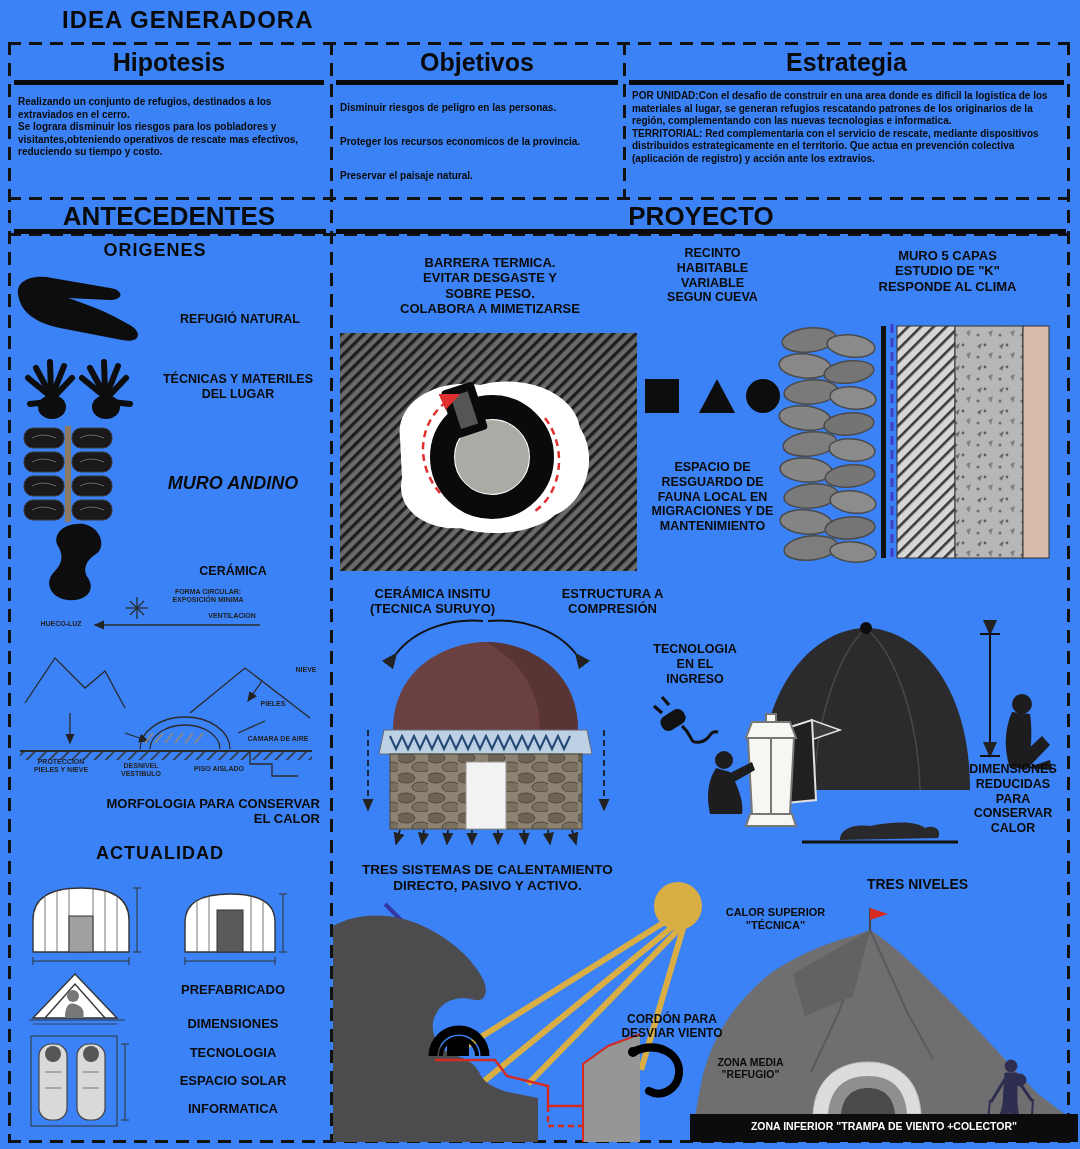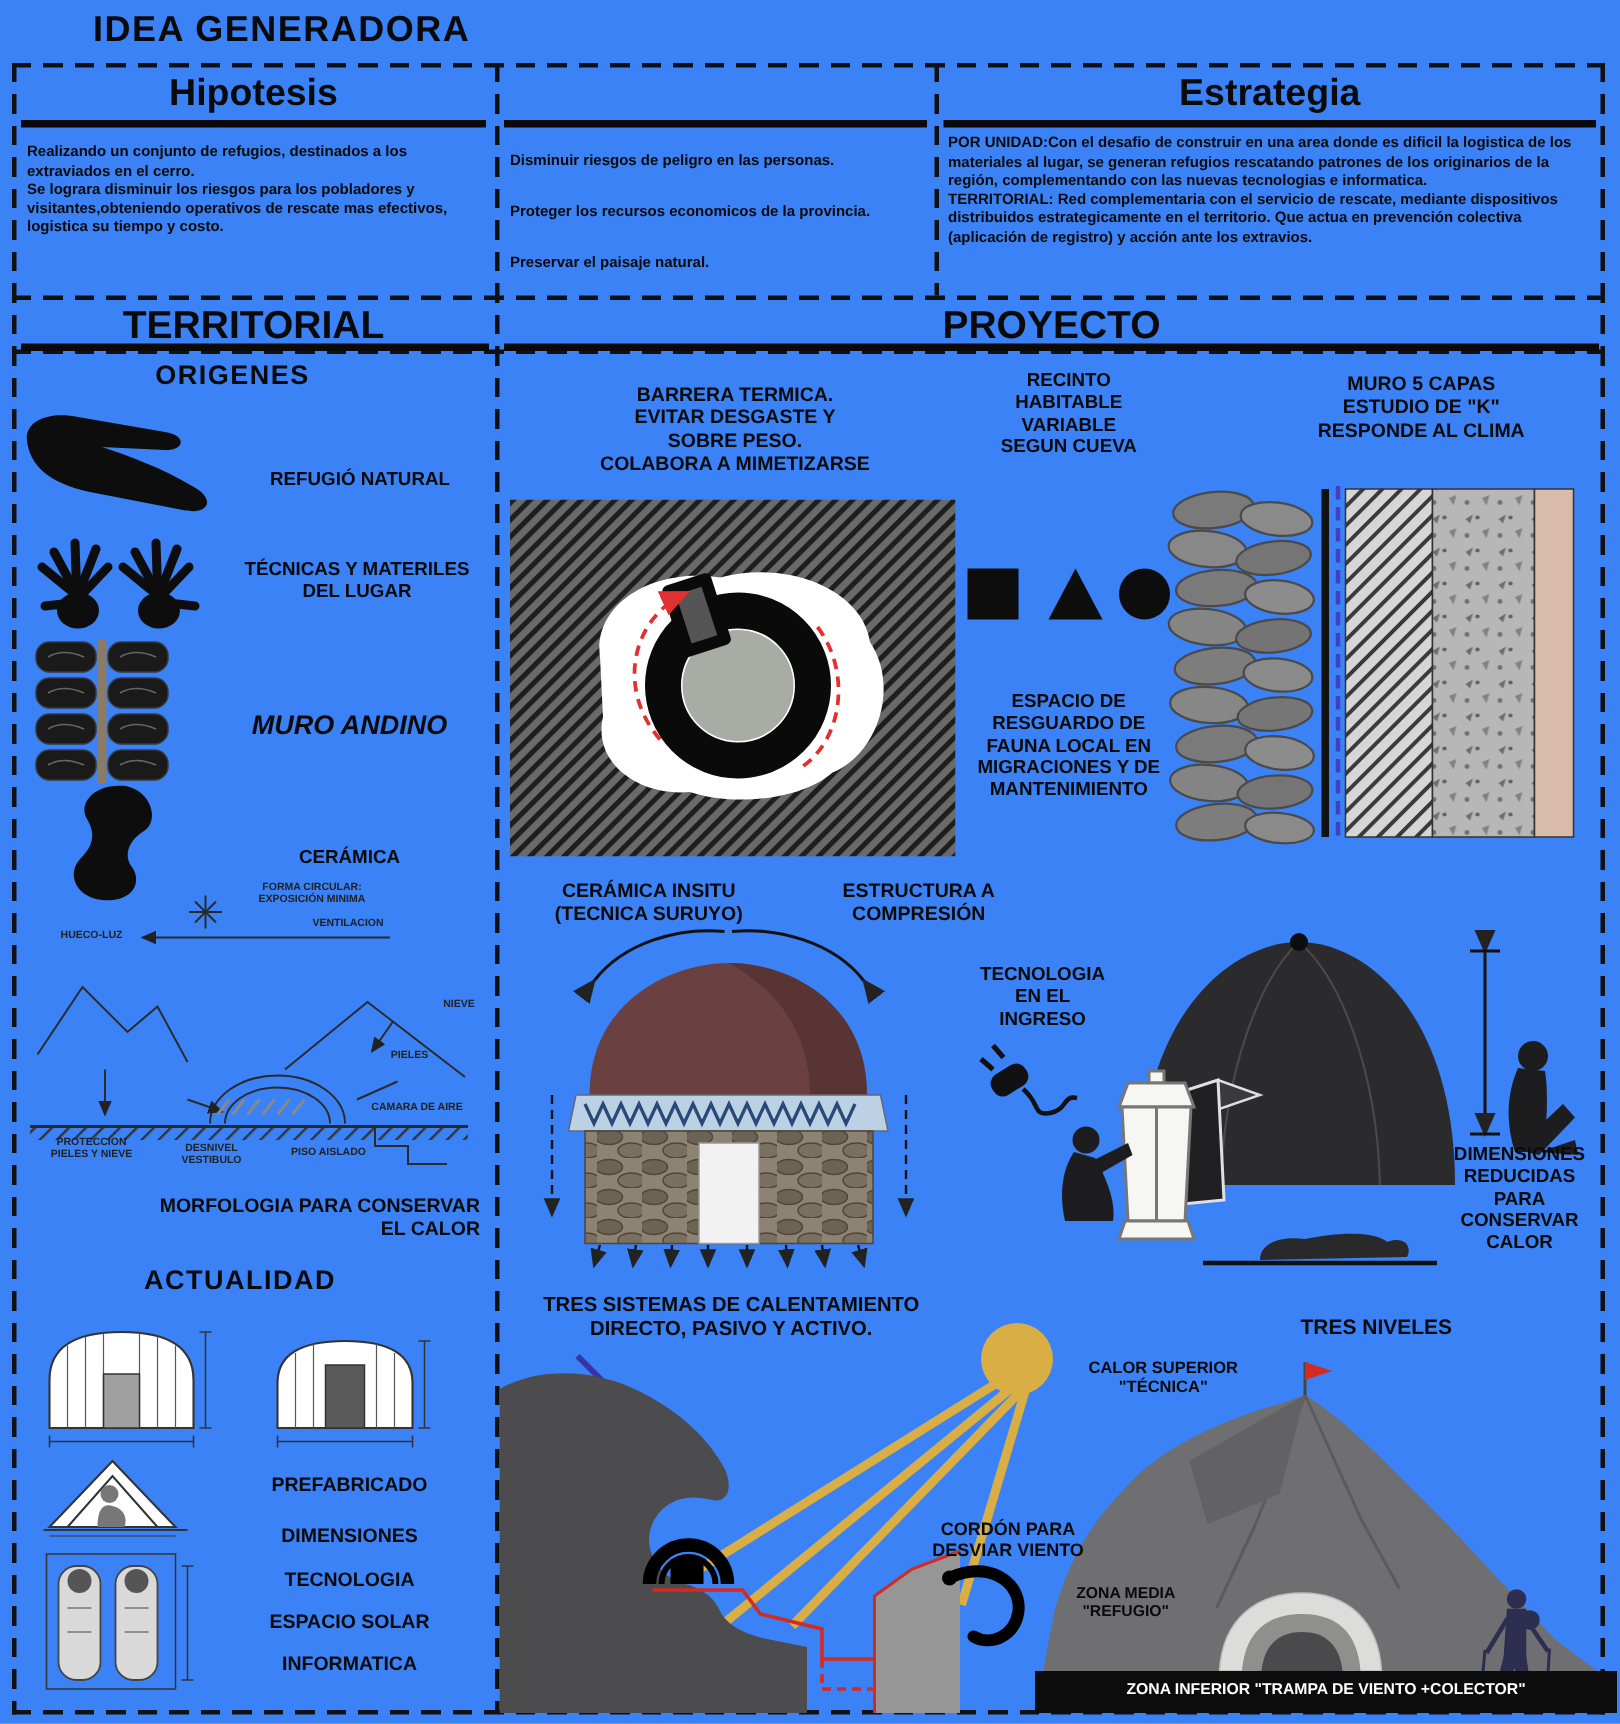--- a/index.html
+++ b/index.html
@@ -28,33 +28,34 @@
   <div class="hline" style="left:8px;top:233px;width:1062px;"></div>
   <div class="hline" style="left:8px;top:1140px;width:1062px;"></div>
   <div class="vline" style="left:8px;top:42px;height:1101px;"></div>
   <div class="vline" style="left:1067px;top:42px;height:1101px;"></div>
   <div class="vline" style="left:330px;top:42px;height:1098px;"></div>
   <div class="vline" style="left:623px;top:42px;height:155px;"></div>
 
   <div class="hdr" style="left:14px;top:48px;width:310px;font-size:25px;">Hipotesis</div>
   <div class="bar" style="left:14px;top:80px;width:310px;"></div>
   <div class="body-txt" style="left:18px;top:96px;width:302px;">Realizando un conjunto de refugios, destinados a los extraviados en el cerro.
-Se lograra disminuir los riesgos para los pobladores y visitantes,obteniendo operativos de rescate mas efectivos, logistica su tiempo y costo.</div>
-
+Se lograra disminuir los riesgos para los pobladores y visitantes,obteniendo operativos de rescate mas efectivos, reduciendo su tiempo y costo.</div>
+
+  <div class="hdr" style="left:336px;top:48px;width:282px;font-size:25px;">Objetivos</div>
   <div class="bar" style="left:336px;top:80px;width:282px;"></div>
   <div class="body-txt" style="left:340px;top:102px;width:278px;">Disminuir riesgos de peligro en las personas.</div>
   <div class="body-txt" style="left:340px;top:136px;width:278px;">Proteger los recursos economicos de la provincia.</div>
   <div class="body-txt" style="left:340px;top:170px;width:278px;">Preservar el paisaje natural.</div>
 
   <div class="hdr" style="left:629px;top:48px;width:435px;font-size:25px;">Estrategia</div>
   <div class="bar" style="left:629px;top:80px;width:435px;"></div>
   <div class="body-txt" style="left:632px;top:90px;width:432px;font-size:10px;">POR UNIDAD:Con el desafio de construir en una area donde es dificil la logistica de los materiales al lugar, se generan refugios rescatando patrones de los originarios de la región, complementando con las nuevas tecnologias e informatica.
 TERRITORIAL: Red complementaria con el servicio de rescate, mediante dispositivos distribuidos estrategicamente en el territorio. Que actua en prevención colectiva (aplicación de registro) y acción ante los extravios.</div>
 
-  <div class="hdr" style="left:14px;top:201px;width:310px;font-size:26px;">TERRITORIAL</div>
+  <div class="hdr" style="left:14px;top:201px;width:310px;font-size:26px;">ANTECEDENTES</div>
   <div class="bar" style="left:14px;top:229px;width:312px;"></div>
   <div class="hdr" style="left:336px;top:201px;width:730px;font-size:26px;">PROYECTO</div>
   <div class="bar" style="left:336px;top:229px;width:730px;"></div>
 
   <div class="hdr" style="left:55px;top:240px;width:200px;font-size:18px;letter-spacing:1px;">ORIGENES</div>
 
   <div class="abs" style="left:12px;top:268px;">
     <svg width="150" height="80" viewBox="0 0 150 80">
       <path d="M6,26 C4,12 22,6 40,10 L98,20 C112,22 112,32 98,32 L56,30 C74,36 96,44 116,56 C132,64 128,76 110,72 L48,60 C20,54 8,42 6,26 Z" fill="#0d0d0d"></path>
     </svg>

